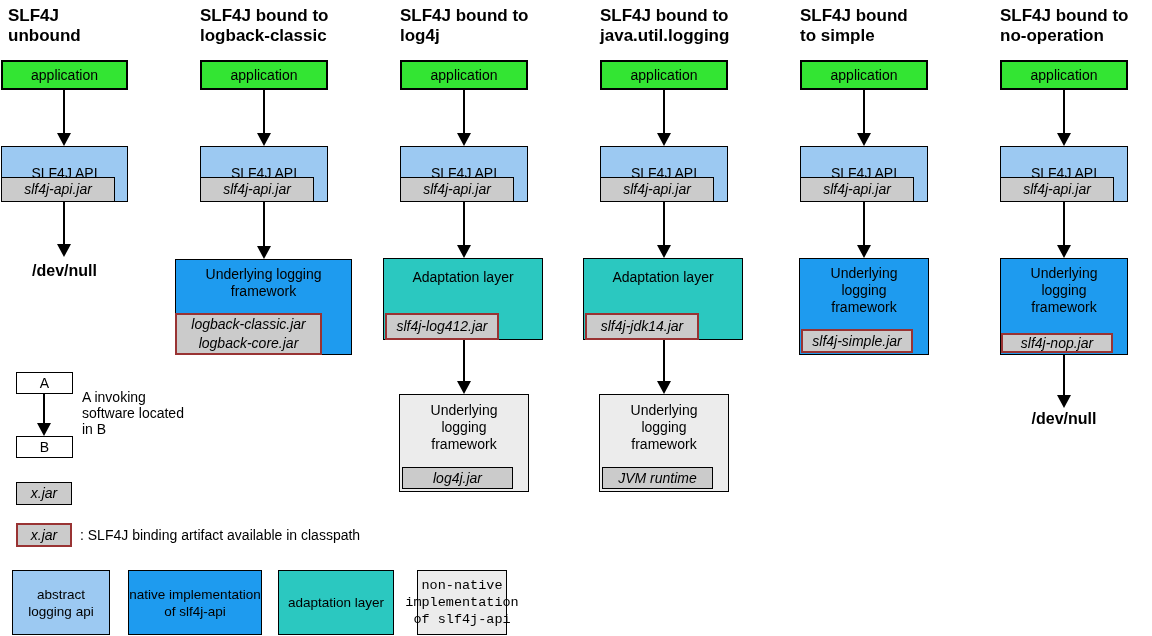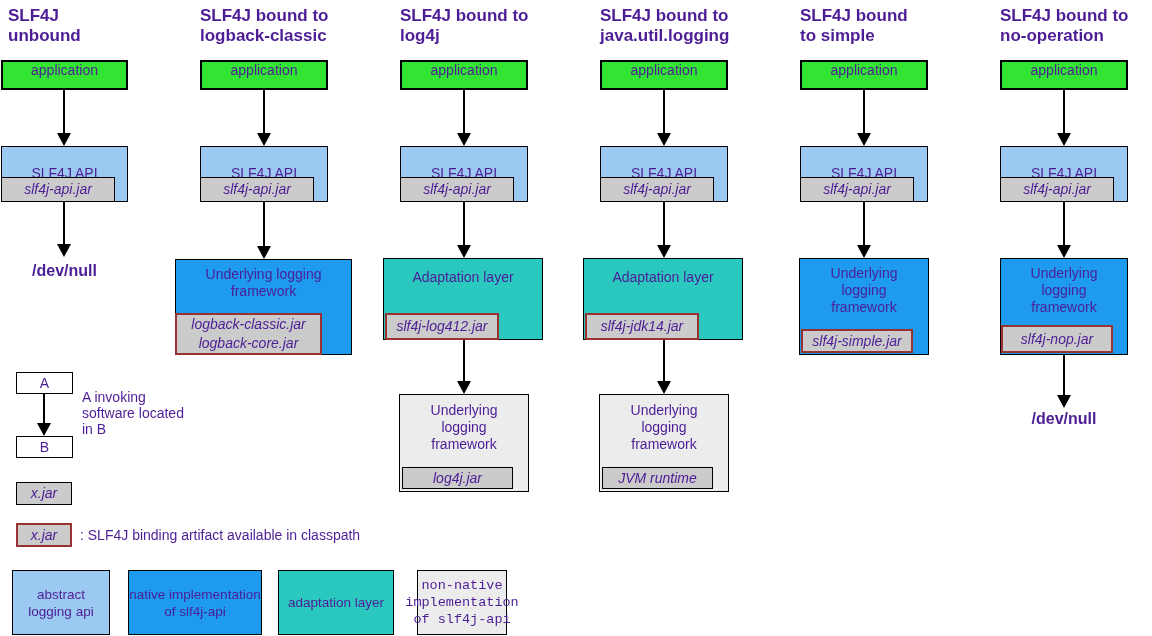--- a/index.html
+++ b/index.html
@@ -1,26 +1,26 @@
 <!DOCTYPE html>
 <html style="--application_green: #33E533; --abstract_api_blue: #9CC9F2; --native_impl_blue: #1E9BEF; --adaptation_teal: #2BC8C0; --non_native_gray: #ECECEC; --jar_gray: #CBCBCB; --binding_border_red: #993333;"><head>
 <meta charset="utf-8">
 <style>
   html,body{margin:0;padding:0;background:#fff;}
   .stage{
     position:relative;width:1152px;height:636px;background:#fff;
-    font-family:"Liberation Sans", sans-serif;color:#4c1d95;overflow:hidden;
+    font-family:"Liberation Sans", sans-serif;color:#000000;overflow:hidden;
   }
   .col-title{
     position:absolute;font-weight:bold;font-size:17px;line-height:20px;
     white-space:pre-line;
   }
   .box{
     position:absolute;border:1px solid #000;box-sizing:border-box;
-    display:flex;justify-content:center;
+    display:flex;align-items:center;justify-content:center;
     font-size:14px;line-height:17px;text-align:center;
   }
   .box .lbl{white-space:pre-line;}
   .top-label{align-items:flex-start;}
   .app{background:var(--application_green);border-width:2px;}
   .api{background:var(--abstract_api_blue);padding-top:18px;}
   .impl{background:var(--native_impl_blue);padding-top:6px;}
   .adapter{background:var(--adaptation_teal);padding-top:10px;}
   .underlying{background:var(--non_native_gray);padding-top:7px;}
   .jar{
@@ -204,21 +204,21 @@
     <div class="jar" style="left:-1px;bottom:-1px;width:114px;height:25px;">slf4j-api.jar</div>
   </div>
   <div class="arrow" style="left:1057px;top:202px;height:56px;">
       <div class="shaft"></div>
       <div class="head"></div>
     </div>
   <div class="box impl top-label" style="left:1000px;top:258px;width:128px;height:97px;">
     <span class="lbl">Underlying
 logging
 framework</span>
-    <div class="jar binding" style="left:0px;bottom:1px;width:112px;height:28px;">slf4j-nop.jar</div>
+    <div class="jar binding" style="left:0px;bottom:1px;width:112px;height:20px;">slf4j-nop.jar</div>
   </div>
   <div class="arrow" style="left:1057px;top:355px;height:53px;">
       <div class="shaft"></div>
       <div class="head"></div>
     </div>
   <div class="devnull" style="left:1000px;top:410px;width:128px;">/dev/null</div>
 
   <div class="plain-box" style="left:16px;top:372px;width:57px;height:22px;">
     <span>A</span>
   </div>

